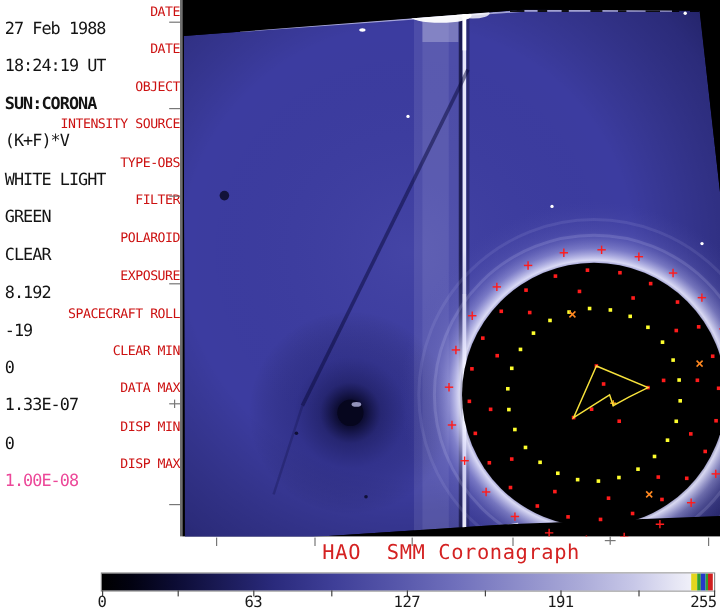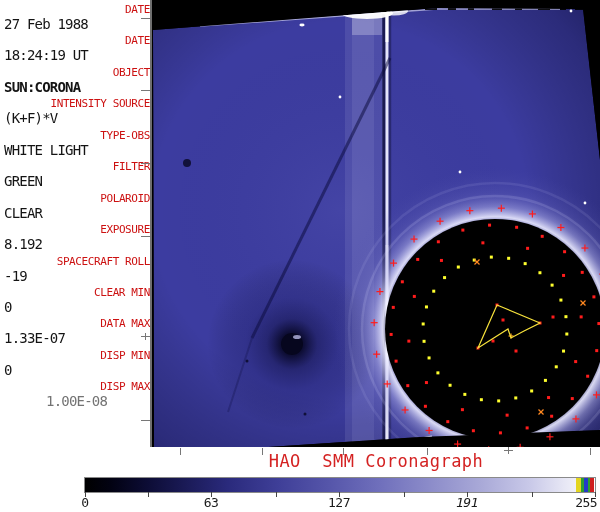--- a/index.html
+++ b/index.html
@@ -71,21 +71,21 @@
       <div class="entry">
         <div class="lbl" style="color: rgb(204, 17, 17);">DATA MAX</div>
         <div class="val" style="color: rgb(20, 20, 20);">1.33E-07</div>
       </div>
       <div class="entry">
         <div class="lbl" style="color: rgb(204, 17, 17);">DISP MIN</div>
         <div class="val" style="color: rgb(20, 20, 20);">0</div>
       </div>
       <div class="entry">
         <div class="lbl" style="color: rgb(204, 17, 17);">DISP MAX</div>
-        <div class="val" style="color: #737373; margin-left: 42px;">1.00E-08</div>
+        <div class="val" style="color: #ec4899;">1.00E-08</div>
       </div>
     </aside>
   <div class="divider"></div>
   <div class="panel">
     <svg id="scene" width="448" height="447" viewBox="152 0 448 447">
         <defs>
           <radialGradient id="vig" gradientUnits="userSpaceOnUse" cx="340" cy="210" r="340">
             <stop offset="0" stop-color="rgba(200,200,255,0.06)"></stop>
             <stop offset="0.55" stop-color="rgba(0,0,0,0)"></stop>
             <stop offset="0.85" stop-color="rgba(0,0,25,0.28)"></stop>
@@ -292,21 +292,21 @@
       </div>
   </div>
   <div id="cb-extra">
       <div class="cb-tick" style="left: 85px;"></div>
       <div class="cb-label" style="left: 85px;">0</div>
       <div class="cb-tick" style="left: 211px;"></div>
       <div class="cb-label" style="left: 211px;">63</div>
       <div class="cb-tick" style="left: 339px;"></div>
       <div class="cb-label" style="left: 339px;">127</div>
       <div class="cb-tick" style="left: 467px;"></div>
-      <div class="cb-label" style="left: 467px; font-style: italic;">191</div>
+      <div class="cb-label" style="left: 467px;">191</div>
       <div class="cb-tick" style="left: 595px;"></div>
       <div class="cb-label" style="left: 595px; transform: translateX(-90%);">255</div>
       <div class="cb-tick" style="left: 148px;"></div>
       <div class="cb-tick" style="left: 276px;"></div>
       <div class="cb-tick" style="left: 404px;"></div>
       <div class="cb-tick" style="left: 532px;"></div>
     </div>
   <div id="fticks">
       <div class="ftick-l" style="left: 141px; top: 18px;"></div>
       <div class="ftick-l" style="left: 141px; top: 90px;"></div>

